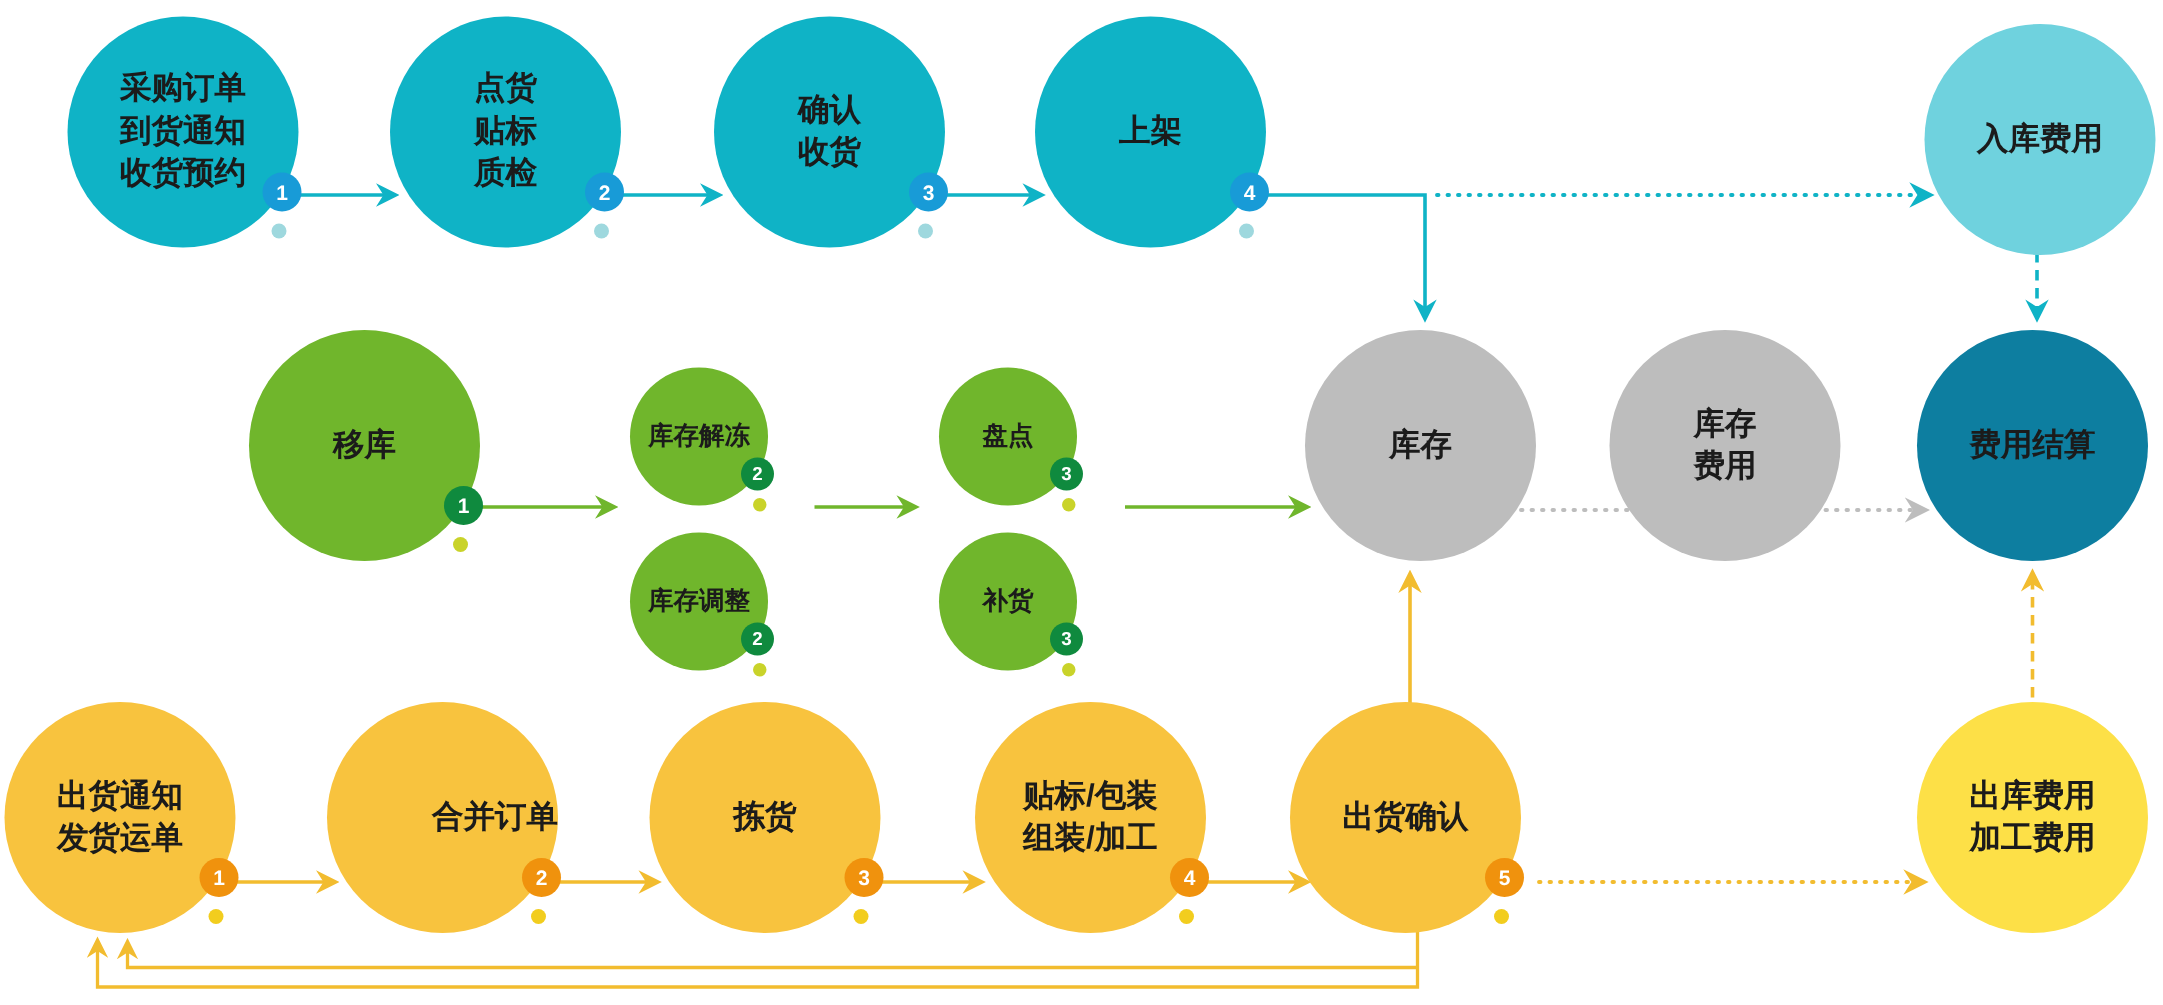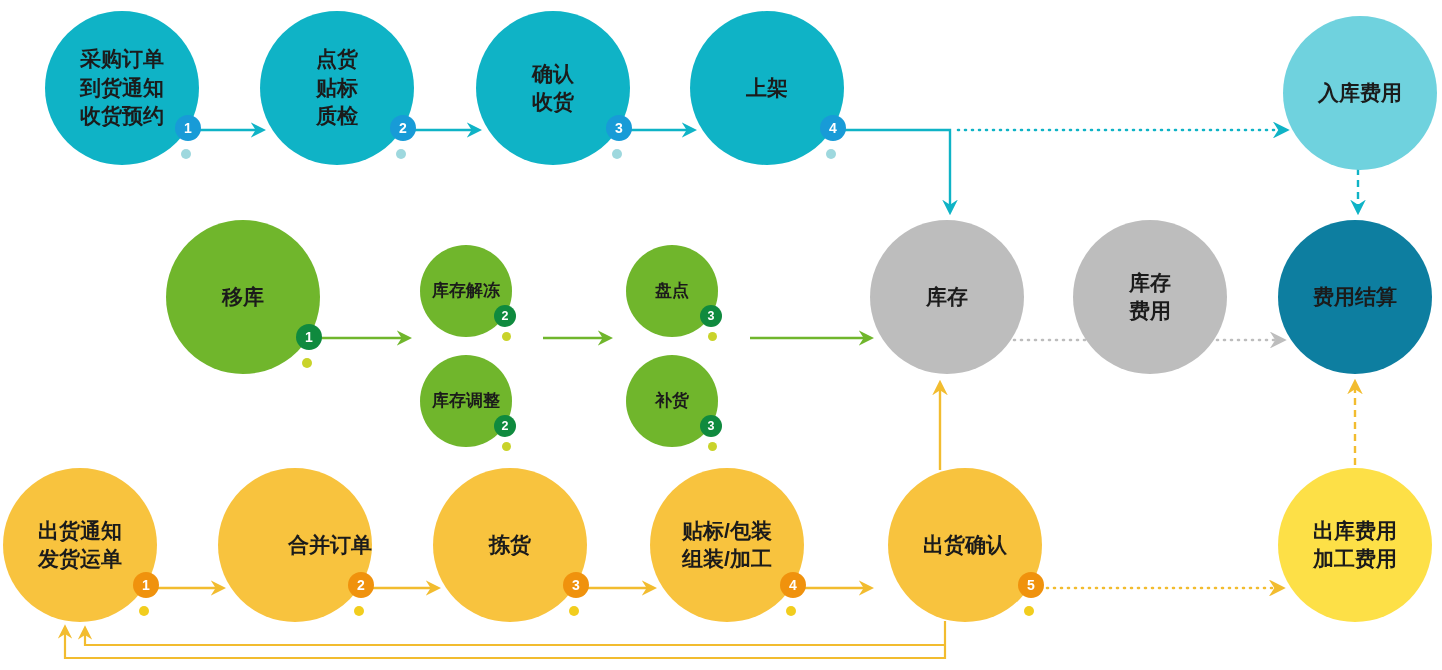--- a/index.html
+++ b/index.html
@@ -162,21 +162,21 @@
     <span class="lbl">拣货</span>
     <span class="badge orange">3</span>
     <span class="dot gold"></span>
   </div>
   <div class="circle big yellow" style="left:650px;top:468px;align-items:center;">
     <span class="lbl">贴标/包装
 组装/加工</span>
     <span class="badge orange">4</span>
     <span class="dot gold"></span>
   </div>
-  <div class="circle big yellow" style="left:888px;top:468px;text-align:right;">
+  <div class="circle big yellow" style="left:860px;top:468px;text-align:right;">
     <span class="lbl">出货确认</span>
     <span class="badge orange">5</span>
     <span class="dot gold"></span>
   </div>
   <div class="circle big yellow-light" style="left:1278px;top:468px;">
     <span class="lbl">出库费用
 加工费用</span>
   </div>
 
 </div>

